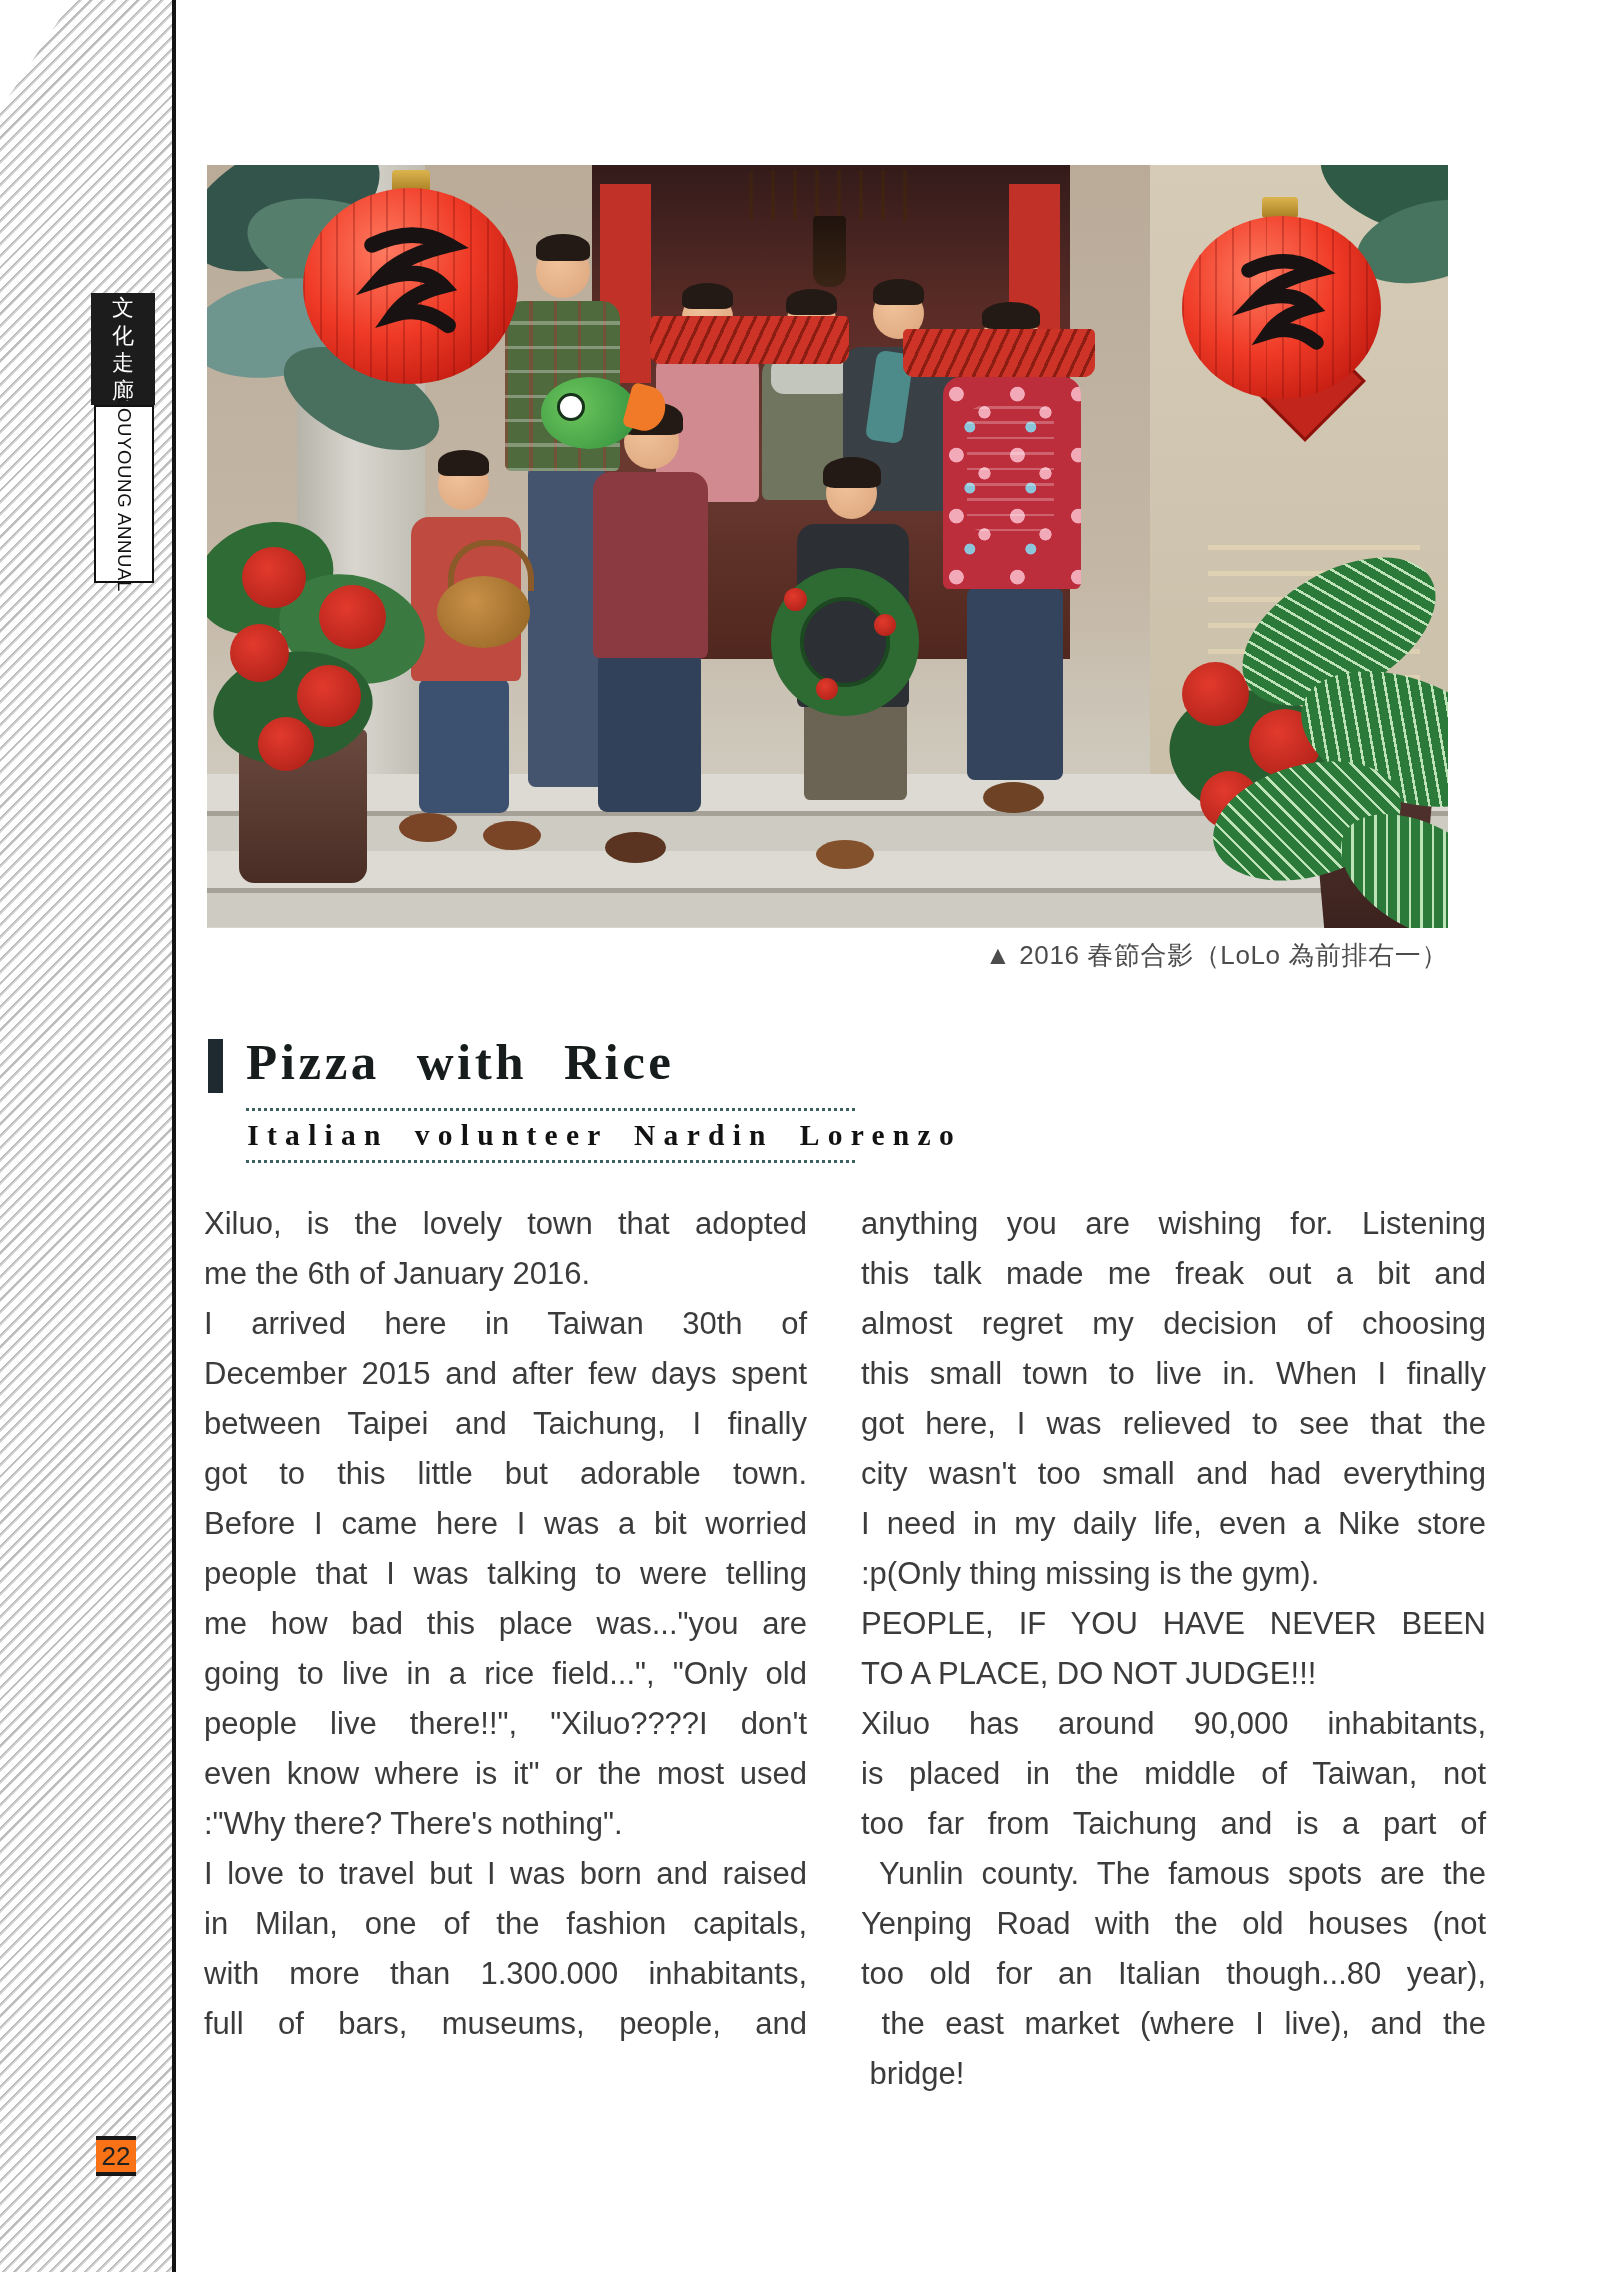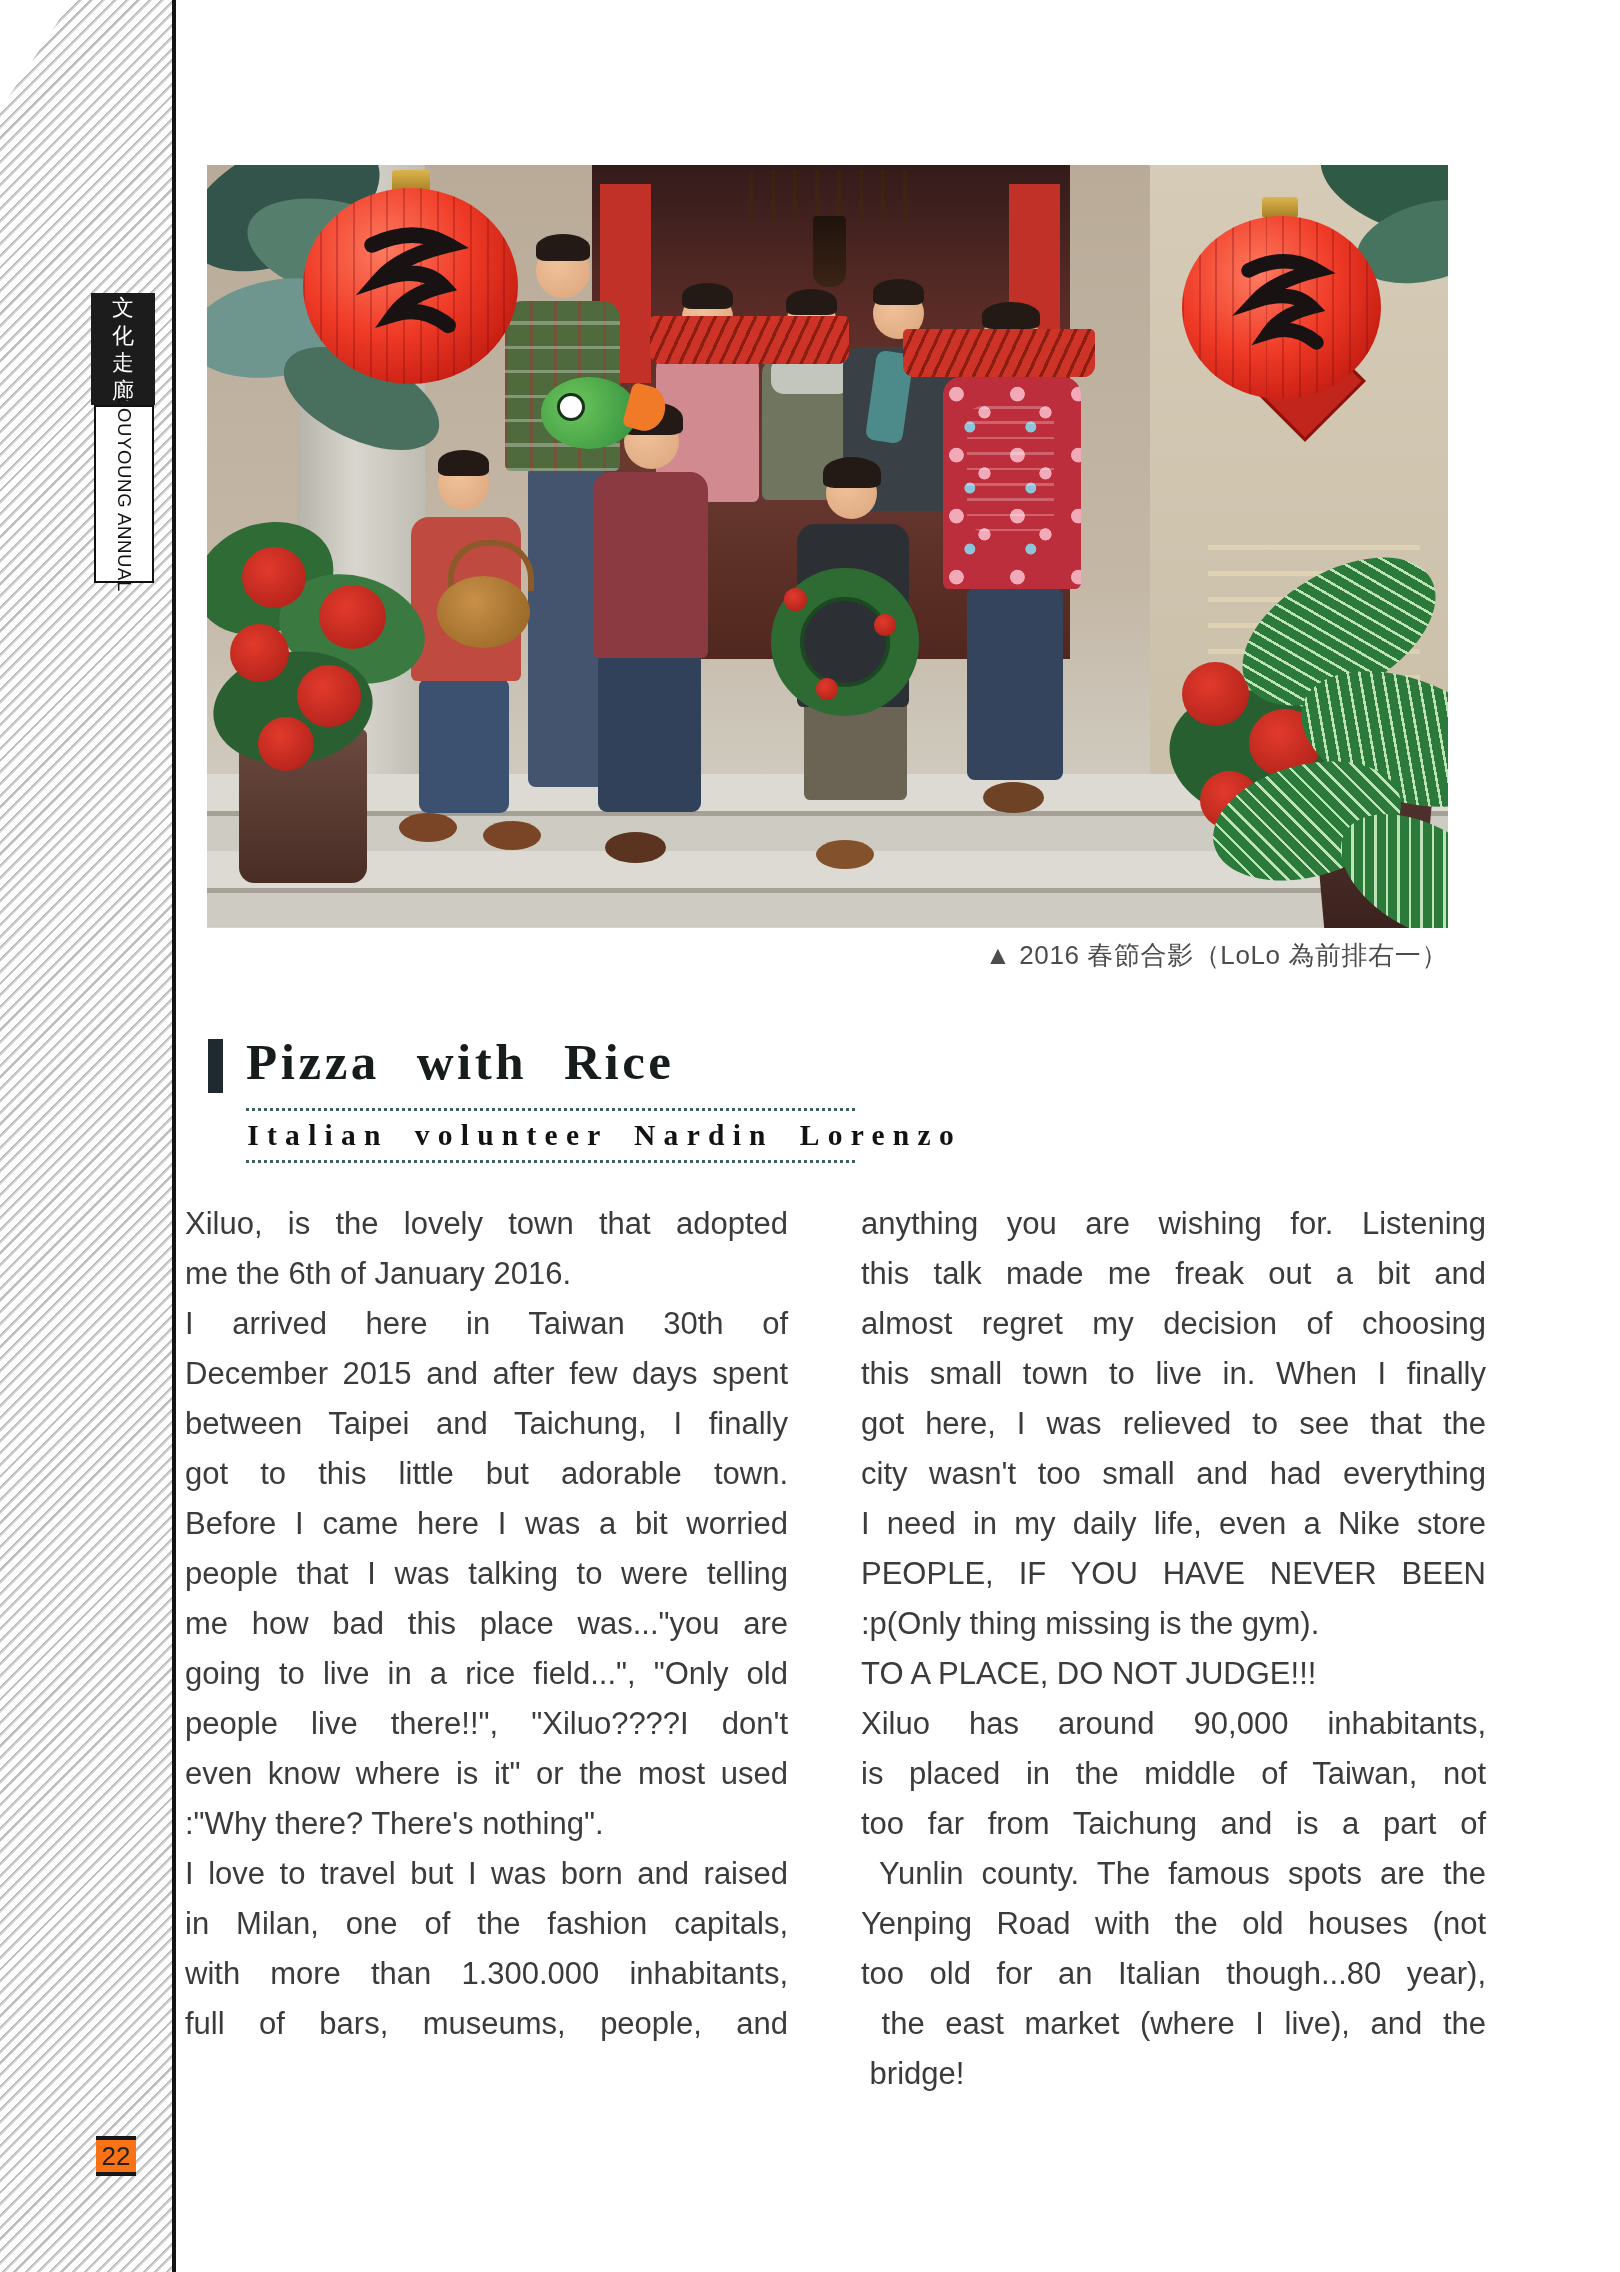--- a/index.html
+++ b/index.html
@@ -59,21 +59,21 @@
   
   #title-bar{left:208px;top:1039px;width:14.8px;height:54px;background:#1e2a30;}
   #title{left:246px;top:1031px;font-family:"Liberation Serif",serif;font-weight:700;
     font-size:51px;line-height:62px;color:#171c1d;letter-spacing:0.07em;word-spacing:0.40em;}
   #subtitle-box{left:246px;top:1108px;width:609px;border-top:3.2px dotted #3c5f60;border-bottom:3.2px dotted #3c5f60;}
   #subtitle{font-family:"Liberation Serif",serif;font-weight:700;font-size:29.5px;line-height:29.5px;
     color:#121212;letter-spacing:0.28em;word-spacing:0.35em;padding:10.3px 0 9px 1.3px;white-space:nowrap;}
 
   
   .col{top:1199px;color:#3b3b3b;font-size:31px;}
-  #col-left{left:185px;width:603px;}
+  #col-left{left:204px;width:603px;}
   #col-right{left:861px;width:625px;}
   .bodyline{height:50px;line-height:50px;white-space:nowrap;}
   .bodyline.just{white-space:normal;text-align:justify;text-align-last:justify;}
 </style>
 </head>
 <body>
 
 <div id="page">
 
   <div id="stripes" class="abs"></div>
@@ -227,22 +227,22 @@
       <div class="bodyline just">full of bars, museums, people, and</div>
     </div>
   <div id="col-right" class="abs col">
       <div class="bodyline just">anything you are wishing for. Listening</div>
       <div class="bodyline just">this talk made me freak out a bit and</div>
       <div class="bodyline just">almost regret my decision of choosing</div>
       <div class="bodyline just">this small town to live in. When I finally</div>
       <div class="bodyline just">got here, I was relieved to see that the</div>
       <div class="bodyline just">city wasn't too small and had everything</div>
       <div class="bodyline just">I need in my daily life, even a Nike store</div>
+      <div class="bodyline">:p(Only thing missing is the gym).</div>
       <div class="bodyline just">PEOPLE, IF YOU HAVE NEVER BEEN</div>
-      <div class="bodyline">:p(Only thing missing is the gym).</div>
       <div class="bodyline">TO A PLACE, DO NOT JUDGE!!!</div>
       <div class="bodyline just">Xiluo has around 90,000 inhabitants,</div>
       <div class="bodyline just">is placed in the middle of Taiwan, not</div>
       <div class="bodyline just">too far from Taichung and is a part of</div>
       <div class="bodyline just">&nbsp;Yunlin county. The famous spots are the</div>
       <div class="bodyline just">Yenping Road with the old houses (not</div>
       <div class="bodyline just">too old for an Italian though...80 year),</div>
       <div class="bodyline just">&nbsp;the east market (where I live), and the</div>
       <div class="bodyline">&nbsp;bridge!</div>
     </div>

